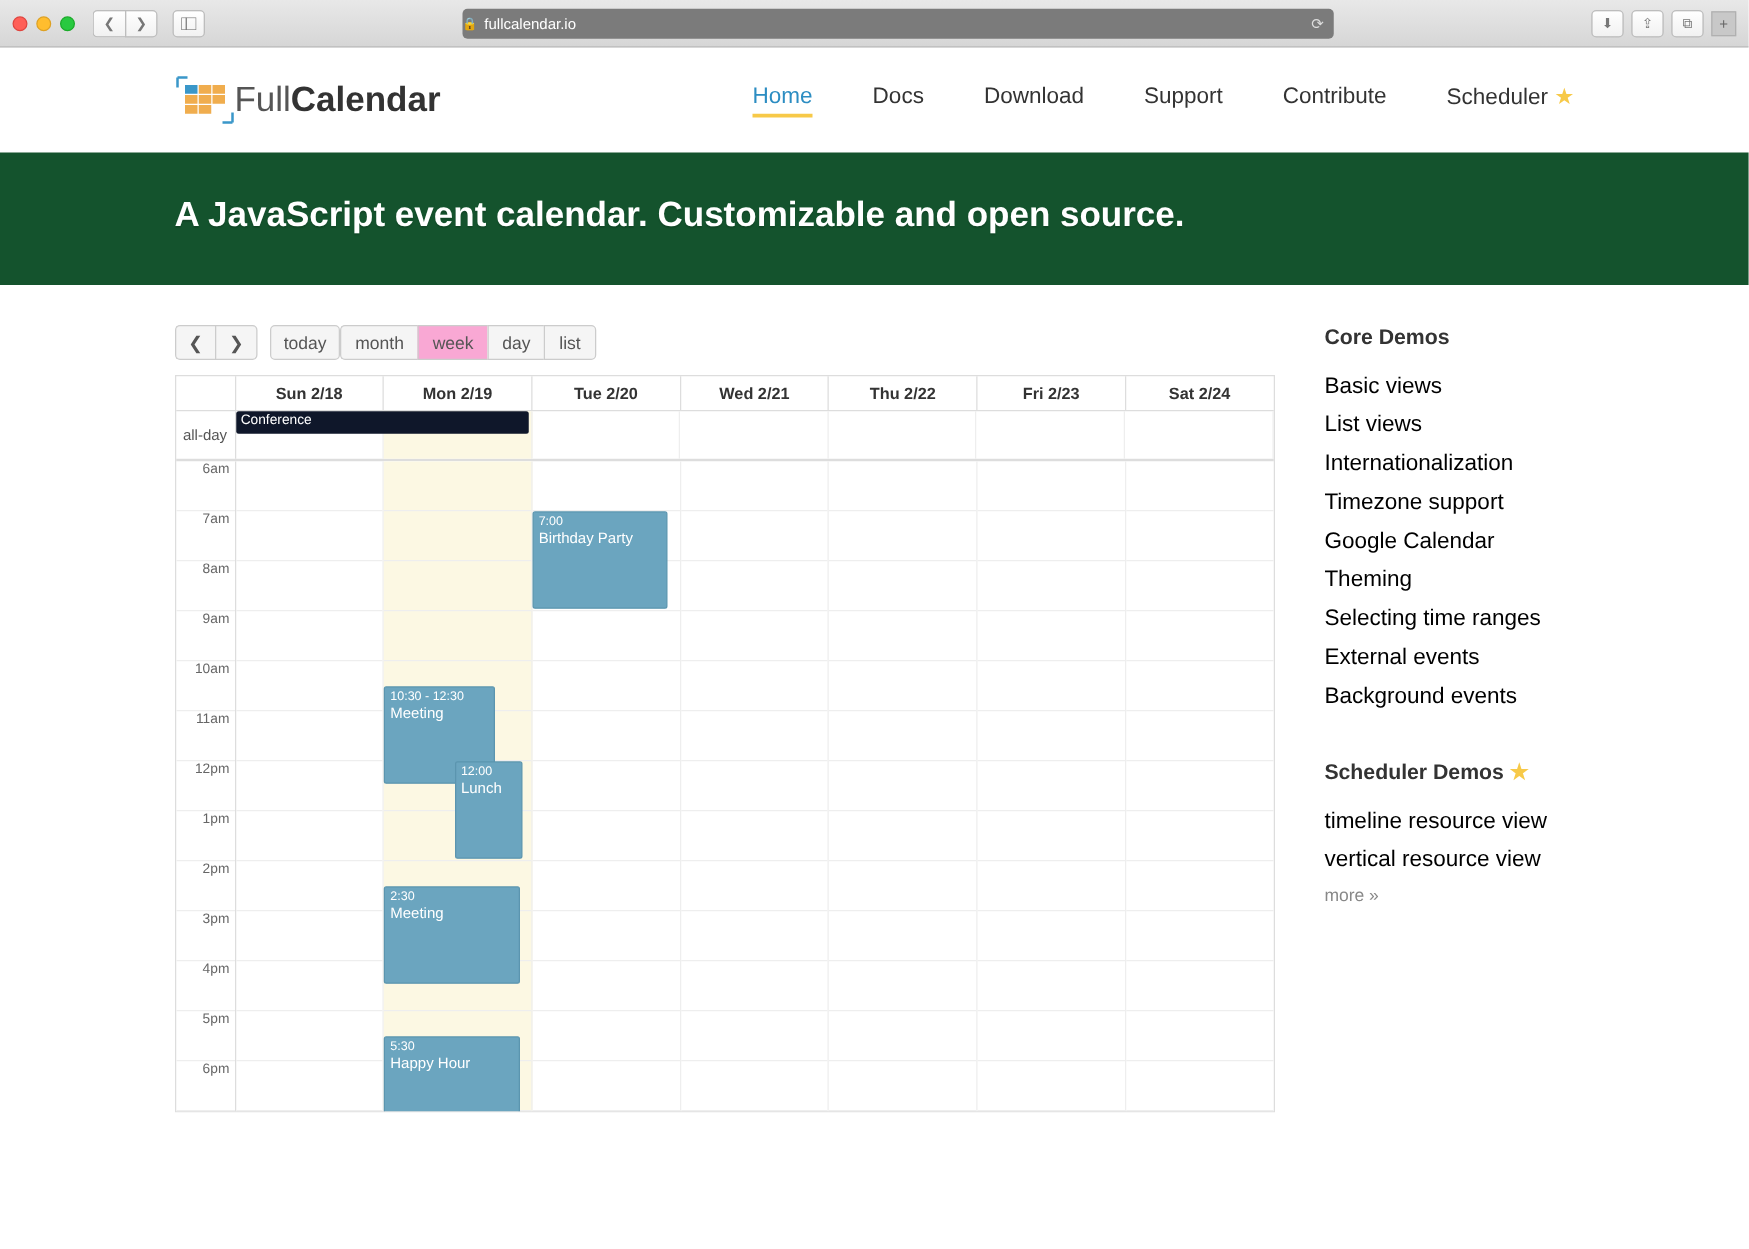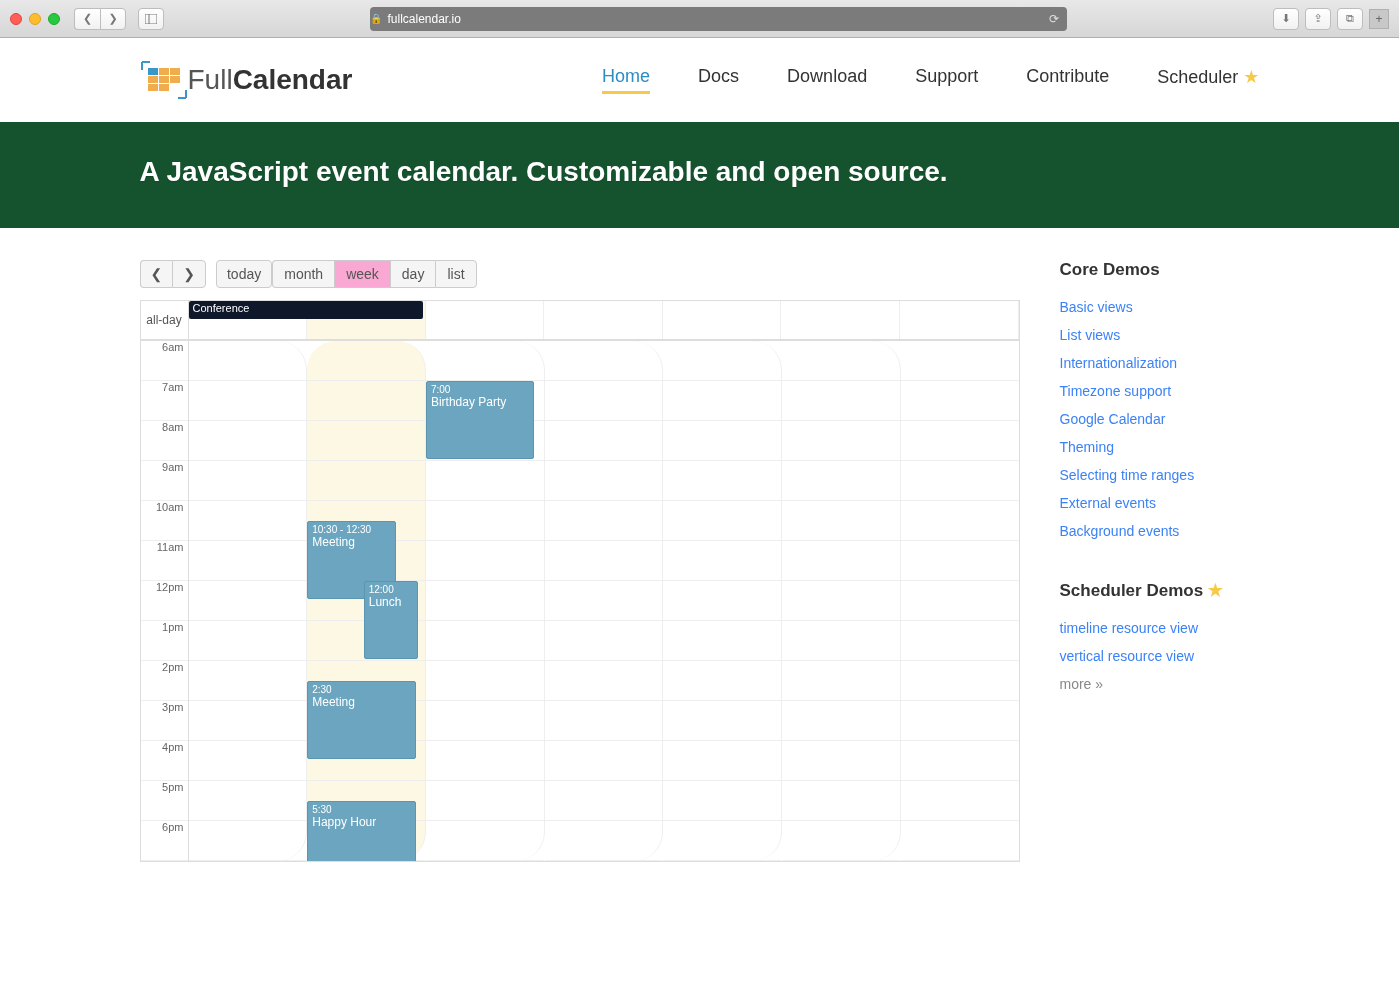--- a/index.html
+++ b/index.html
@@ -70,33 +70,33 @@
 .allday-label { width:48px; font-size:12px; color:#555; display:flex; align-items:center; justify-content:center; border-right:1px solid #ddd; }
 .allday-cells { flex:1; position:relative; display:flex; }
 .allday-cell { flex:1; border-right:1px solid #eee; }
 .allday-cell:last-child { border-right:none; }
 .allday-event { position:absolute; top:0; height:18px; background:#0f172a; color:#fff; font-size:11px; padding:1px 4px; border-radius:2px; }
 
 .time-body { display:flex; max-height:540px; overflow:hidden; position:relative; }
 .time-gutter { width:48px; border-right:1px solid #ddd; }
 .time-slot { height:40px; border-bottom:1px solid #eee; font-size:11px; text-align:right; padding-right:4px; color:#666; line-height:12px; }
 .day-cols { flex:1; display:flex; position:relative; }
-.day-col { flex:1; border-right:1px solid #eee; position:relative;border-radius:29px; }
+.day-col { flex:1; border-right:1px solid #eee; position:relative; }
 .day-col:last-child { border-right:none; }
 .day-col.today { background:#fcf8e3; }
 .hour-line { height:40px; border-bottom:1px solid #eee; }
 .event { position:absolute; background:#6ba5bf; color:#fff; font-size:11px; padding:2px 4px; border-radius:2px; overflow:hidden; border:1px solid #5b95af;}
 .event .time { font-size:10px; display:block; }
 .event .title { font-size:12px;text-align:right; }
 
 
 .sidebar h3 { font-size:17px; font-weight:600; color:#333; margin-bottom:18px; }
 .sidebar ul { list-style:none; margin-bottom:40px; }
 .sidebar li { margin-bottom:10px; }
-.sidebar a { color:#3b82f6; text-decoration:none; font-size:14px; }
+.sidebar a { color:#000000; text-decoration:none; font-size:18px; }
 .sidebar .more { color:#888; font-size:14px; }
 .sidebar .star { color:#f7c948; }
 </style>
 </head>
 <body>
 
 <div class="browser-chrome">
   <div class="traffic-lights">
     <div class="tl tl-red"></div>
     <div class="tl tl-yellow"></div>
@@ -167,20 +167,32 @@
       <button class="btn single">today</button>
       <div class="view-group">
         <button class="btn">month</button>
         <button class="btn active">week</button>
         <button class="btn">day</button>
         <button class="btn">list</button>
       </div>
     </div>
 
     <div class="cal-grid">
+      <div class="day-header-row">
+        <div class="time-gutter-head"></div>
+        <div id="day-heads" style="display:flex;flex:1;">
+            <div class="day-head">Sun 2/18</div>
+            <div class="day-head">Mon 2/19</div>
+            <div class="day-head">Tue 2/20</div>
+            <div class="day-head">Wed 2/21</div>
+            <div class="day-head">Thu 2/22</div>
+            <div class="day-head">Fri 2/23</div>
+            <div class="day-head">Sat 2/24</div>
+          </div>
+      </div>
       <div class="allday-row">
         <div class="allday-label">all-day</div>
         <div class="allday-cells" id="allday-cells">
             <div class="allday-cell"></div>
             <div class="allday-cell today" style="background: rgb(252, 248, 227);"></div>
             <div class="allday-cell"></div>
             <div class="allday-cell"></div>
             <div class="allday-cell"></div>
             <div class="allday-cell"></div>
             <div class="allday-cell"></div>

